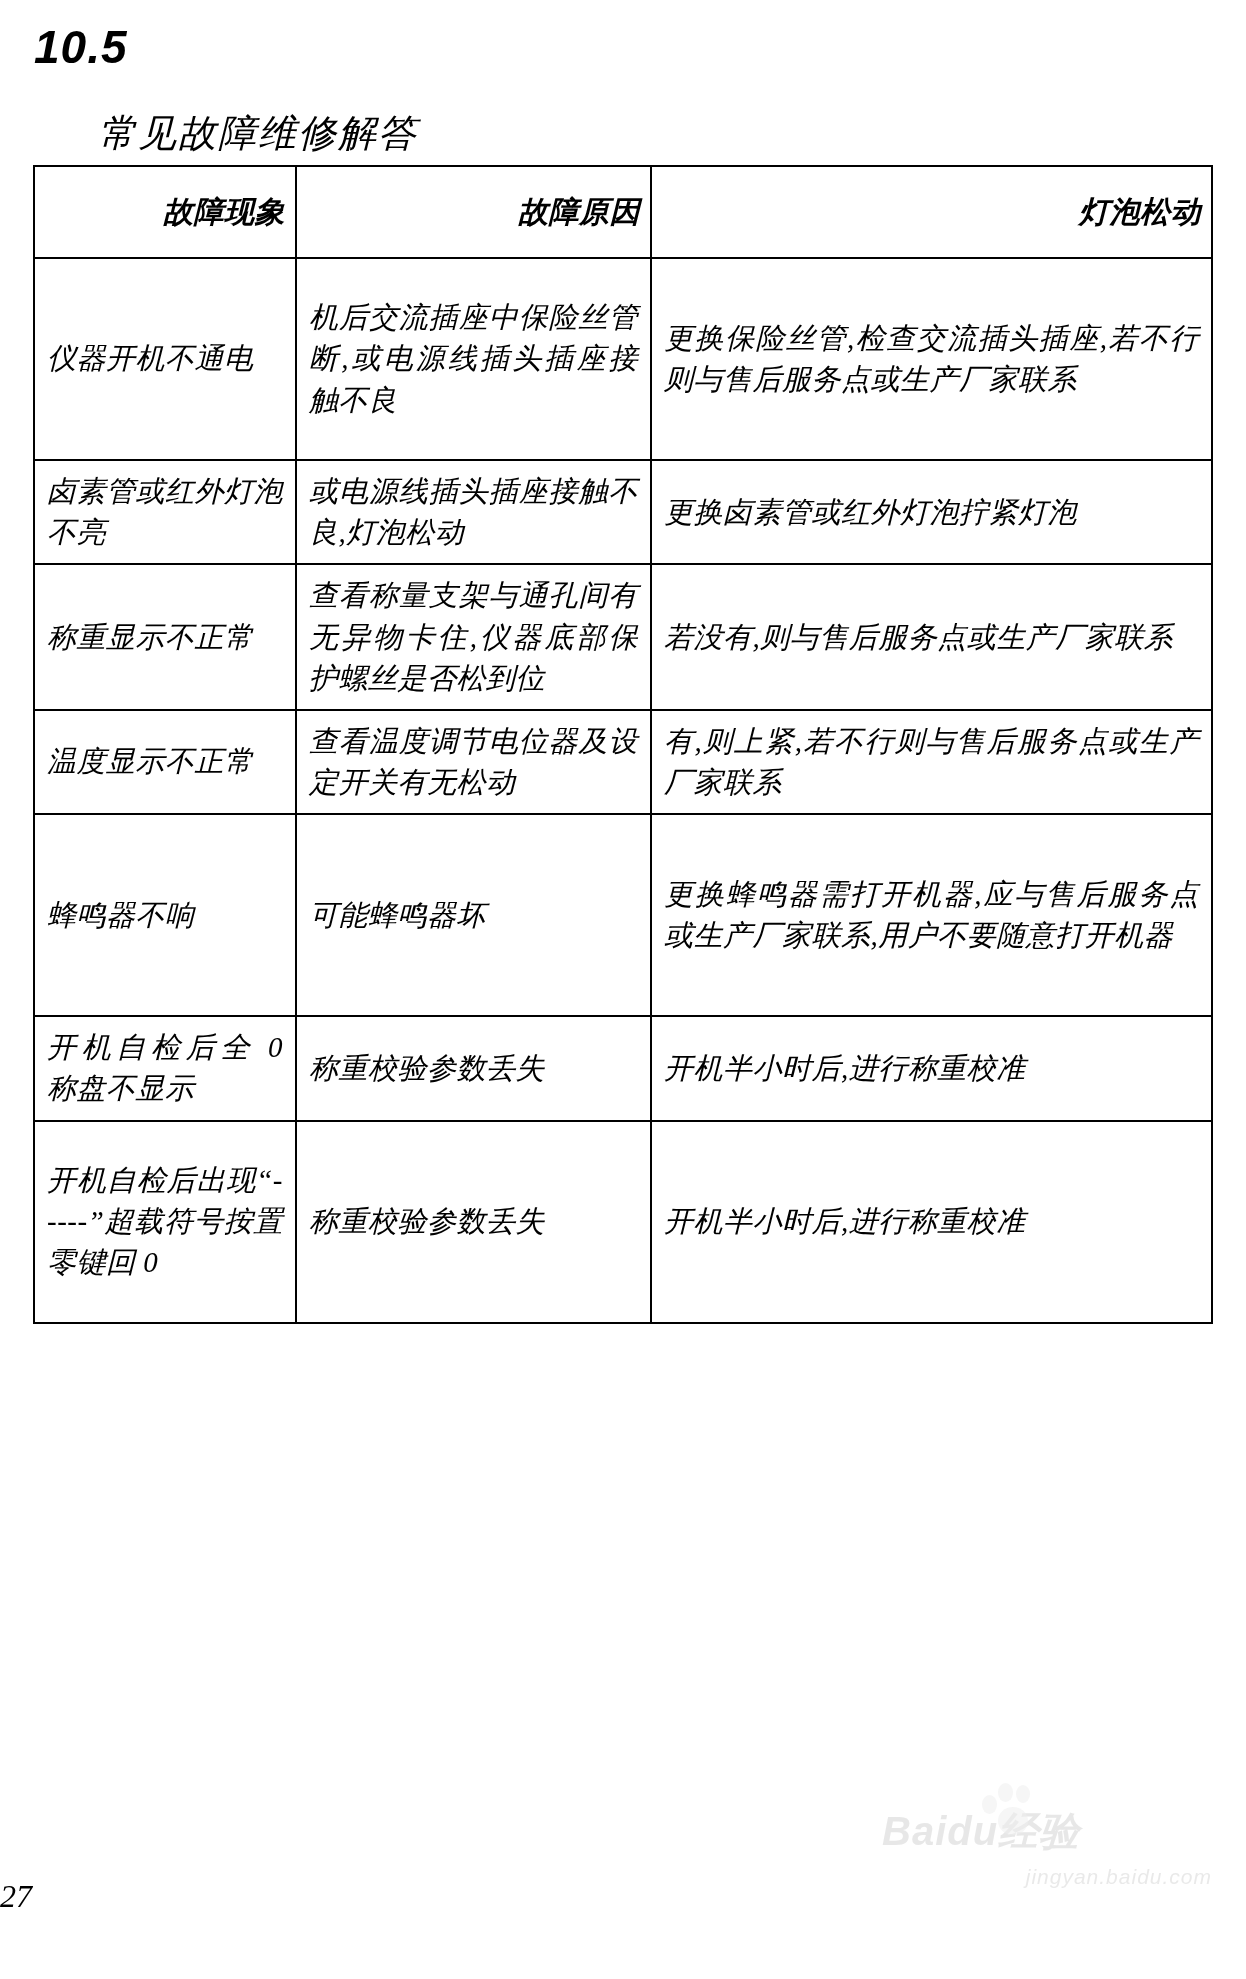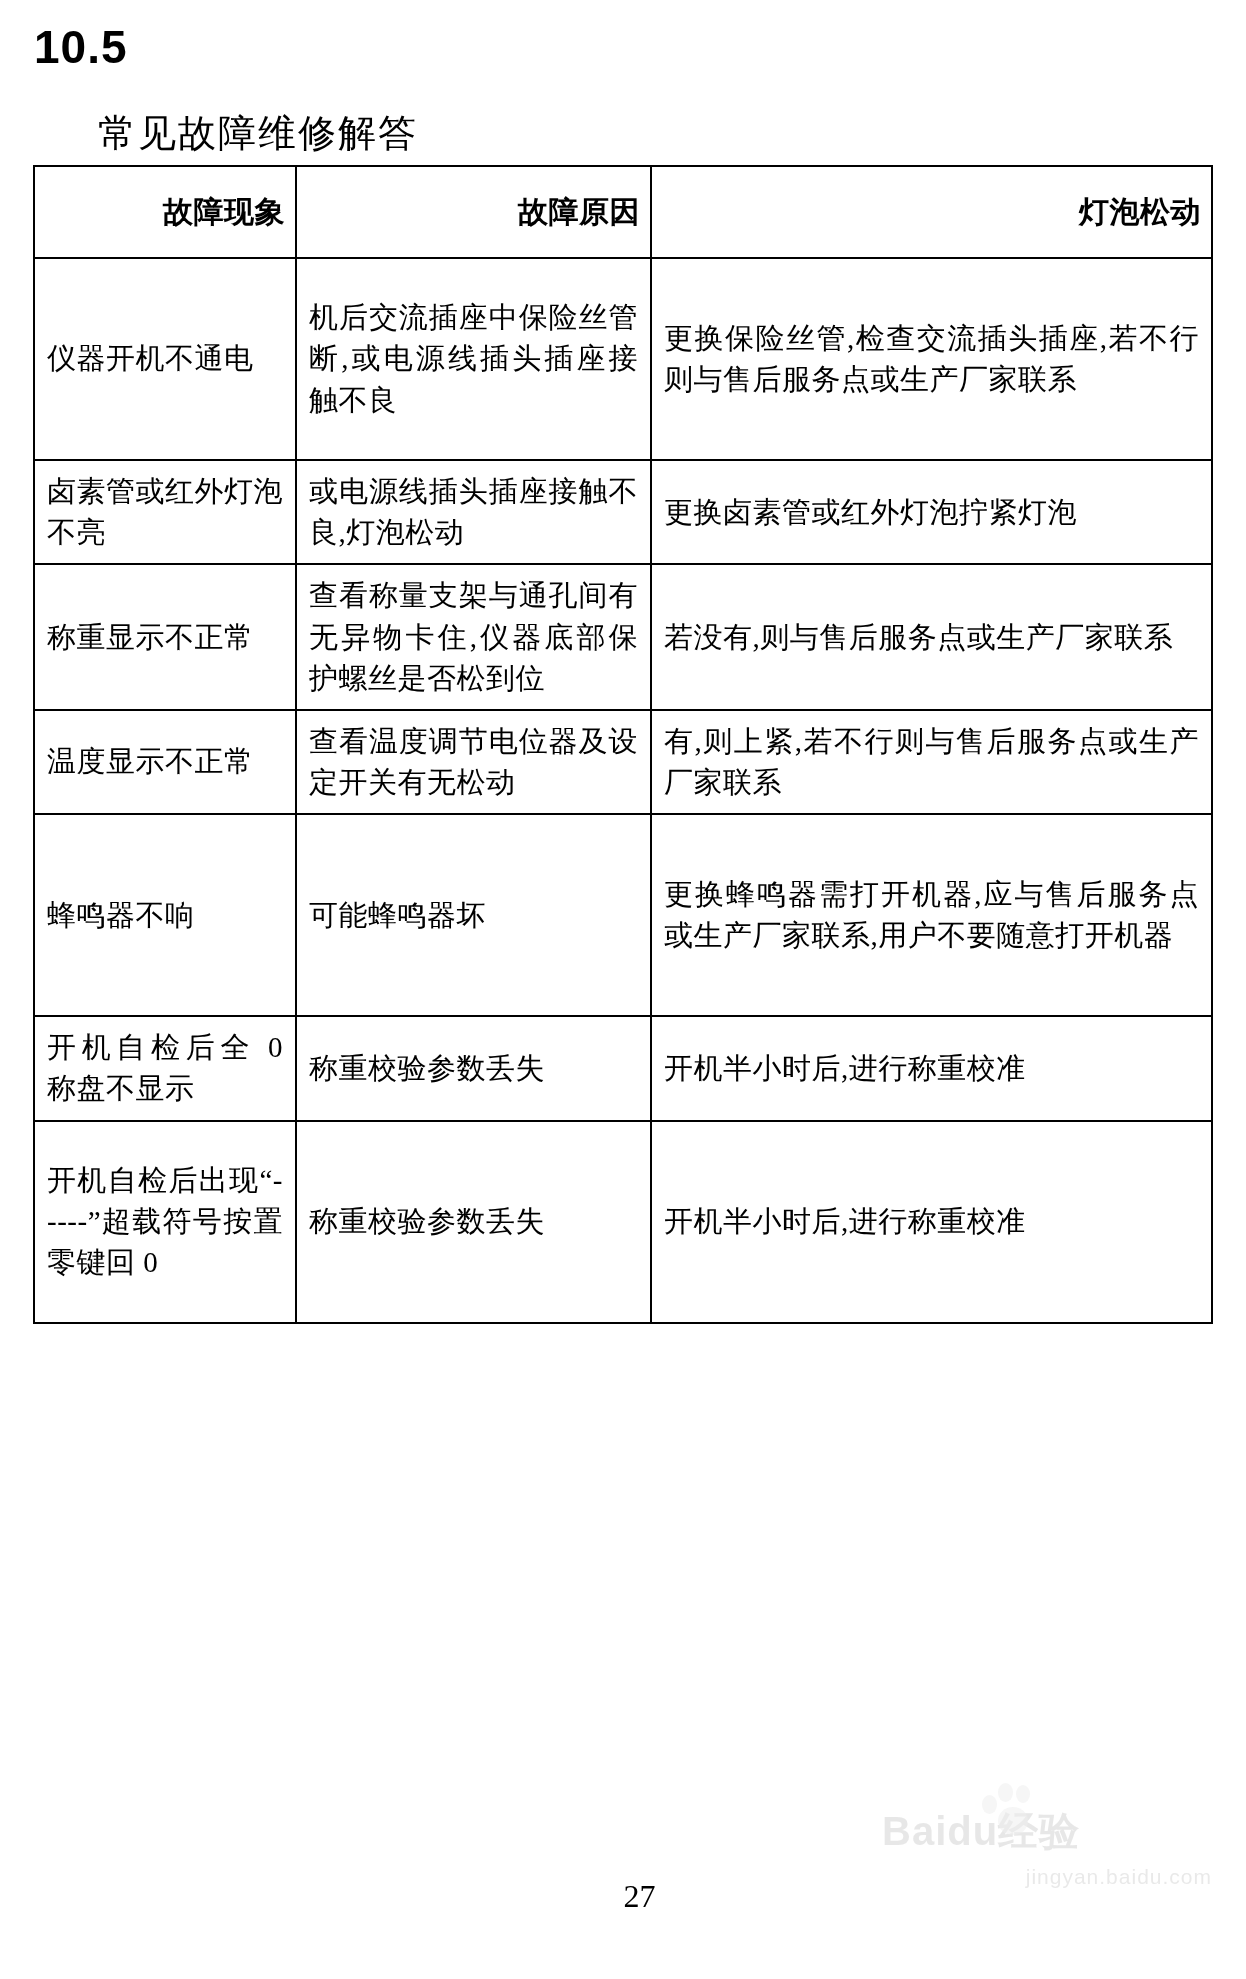--- a/index.html
+++ b/index.html
@@ -12,20 +12,21 @@
     height: 1979px;
     position: relative;
     font-family: "Liberation Serif", "DejaVu Serif", serif;
     color: #000000;
     overflow: hidden;
   }
   .page {
     position: absolute;
     inset: 0;
     padding: 0;
+    font-style: italic;
   }
   .section-number {
     position: absolute;
     left: 34px;
     top: 24px;
     font-family: "Liberation Sans", sans-serif;
     font-size: 46px;
     font-weight: 700;
     letter-spacing: 1px;
     line-height: 1;
@@ -79,24 +80,22 @@
     text-align: justify;
     text-justify: inter-character;
   }
   .row-tall td { height: 180px; }
 
   .page-number {
     position: absolute;
     left: 0;
     right: 0;
     top: 1878px;
-    text-align: center;
     font-size: 32px;
     font-family: "Liberation Serif", "DejaVu Serif", serif;
-    padding-left: 33px;
   }
   .watermark {
     position: absolute;
     right: 34px;
     bottom: 58px;
     width: 330px;
     height: 110px;
     opacity: 0.33;
     pointer-events: none;
     user-select: none;

